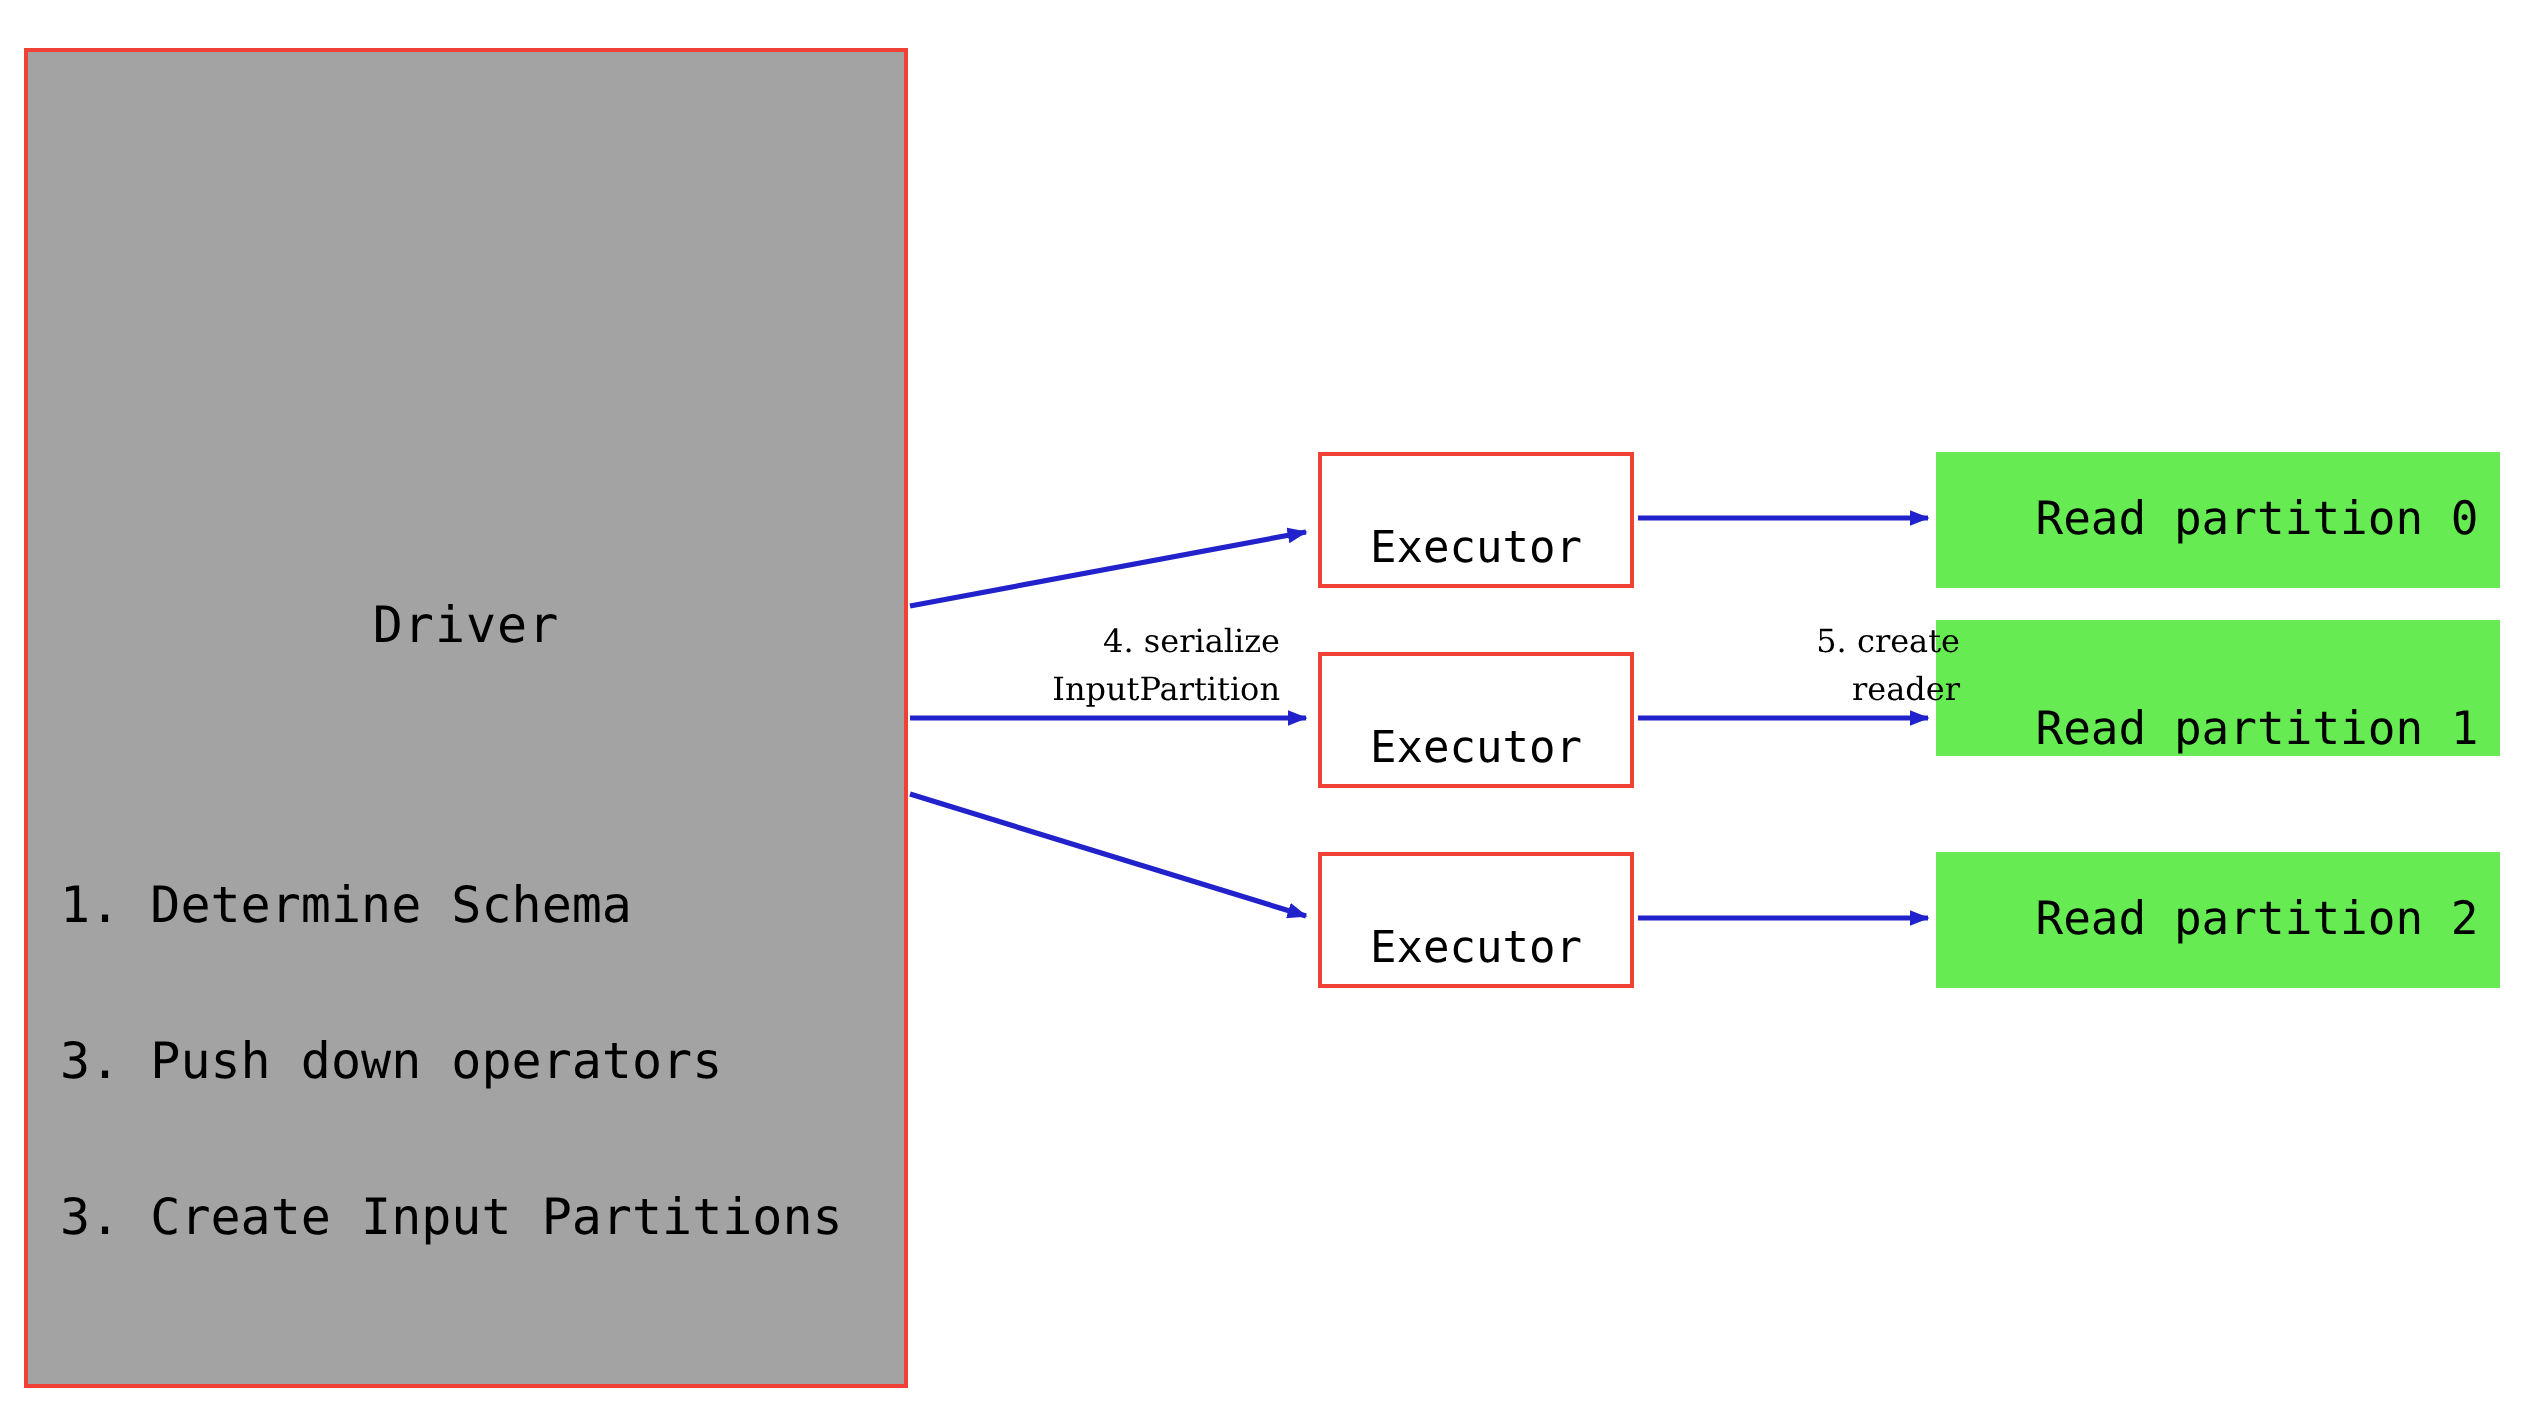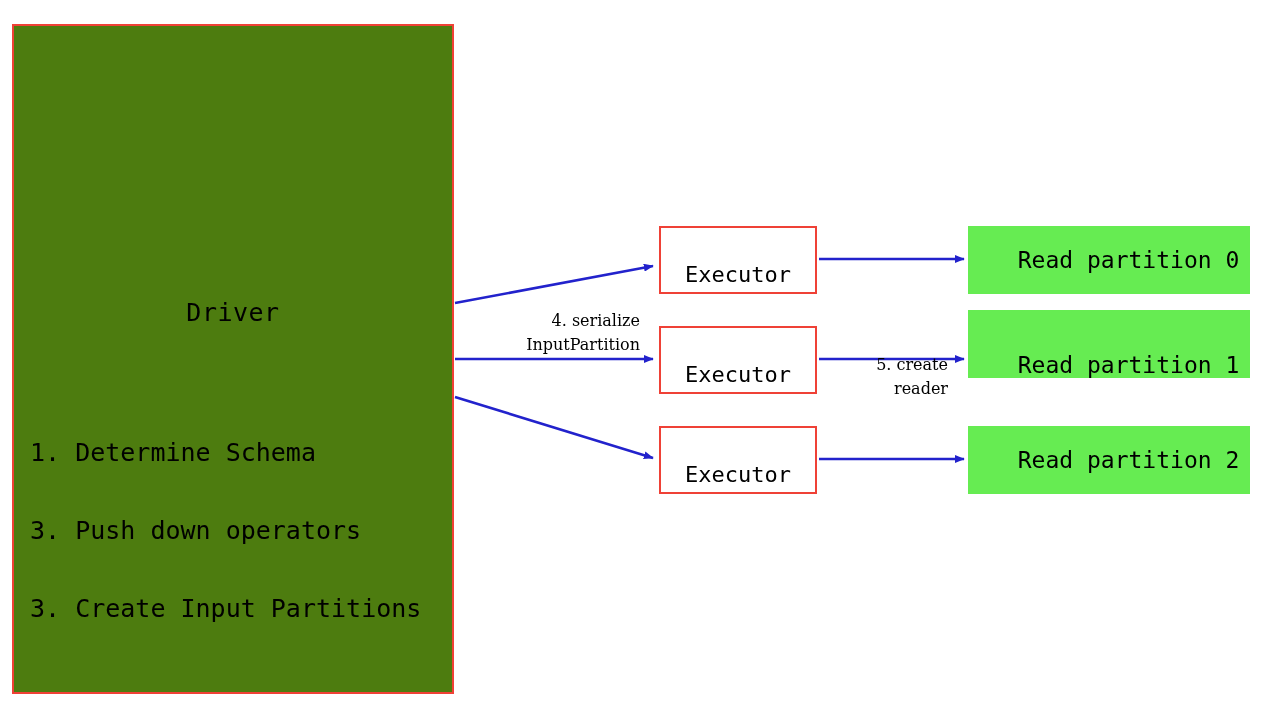--- a/index.html
+++ b/index.html
@@ -18,21 +18,21 @@
   .box {
     position: absolute;
     box-sizing: border-box;
   }
   .driver-box {
     left: 12px;
     top: 24px;
     width: 442px;
     height: 670px;
     border: 2px solid #ef4136;
-    background: #4d7c0f;
+    background: #a3a3a3;
   }
   .driver-title {
     position: absolute;
     left: 0;
     top: 272px;
     width: 100%;
     text-align: center;
     font-family: "DejaVu Sans Mono", "Liberation Mono", monospace;
     font-size: 25px;
     color: #000000;
@@ -110,24 +110,23 @@
     color: #000000;
     text-align: right;
     white-space: nowrap;
   }
   .label-4 {
     left: 470px;
     top: 309px;
     width: 170px;
   }
   .label-5 {
-    left: 838px;
+    left: 870px;
     top: 309px;
     width: 110px;
-    margin-top: 44px;
   }
 </style>
 </head>
 <body>
 
 <div id="canvas">
 
   <svg class="arrow-layer" viewBox="0 0 1270 710" width="1270" height="710">
     <defs>
       <marker id="ah" markerWidth="10" markerHeight="8" refX="9.2" refY="4" orient="auto" markerUnits="userSpaceOnUse">

